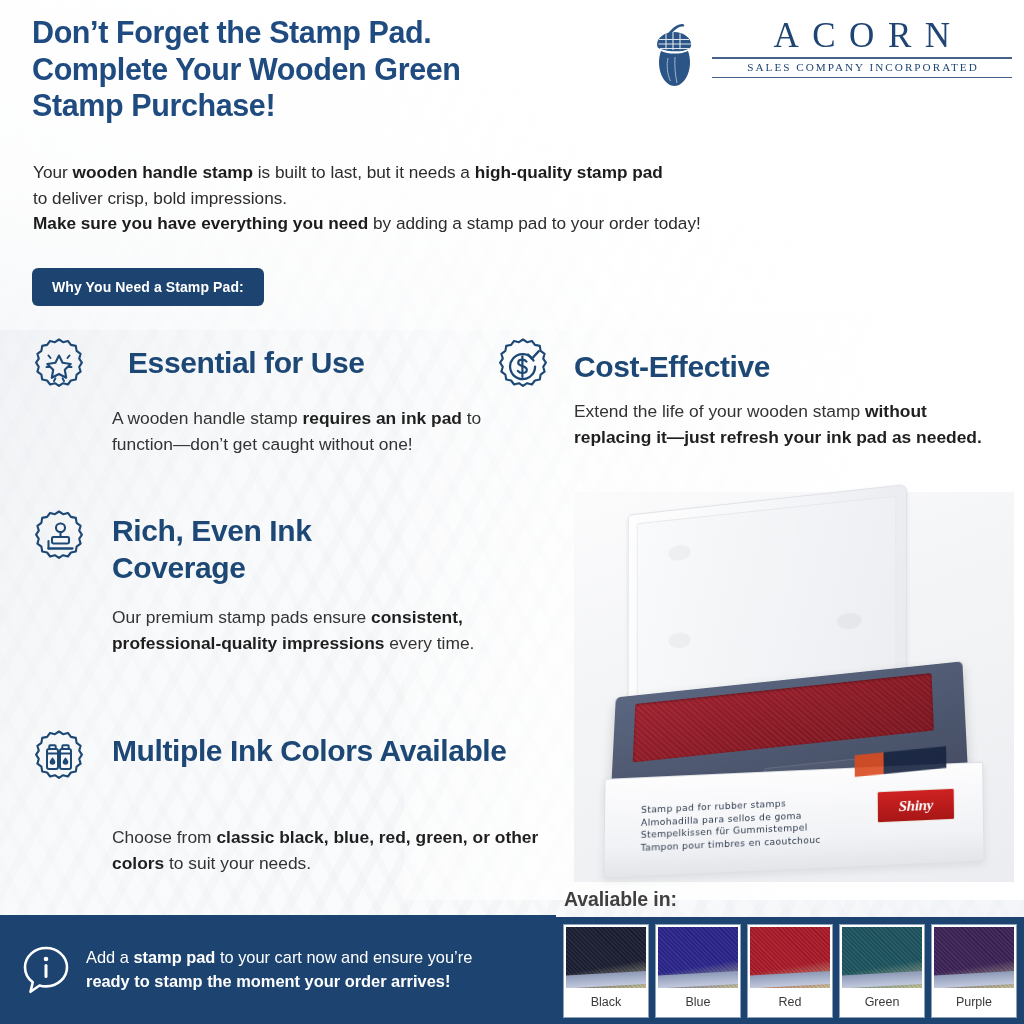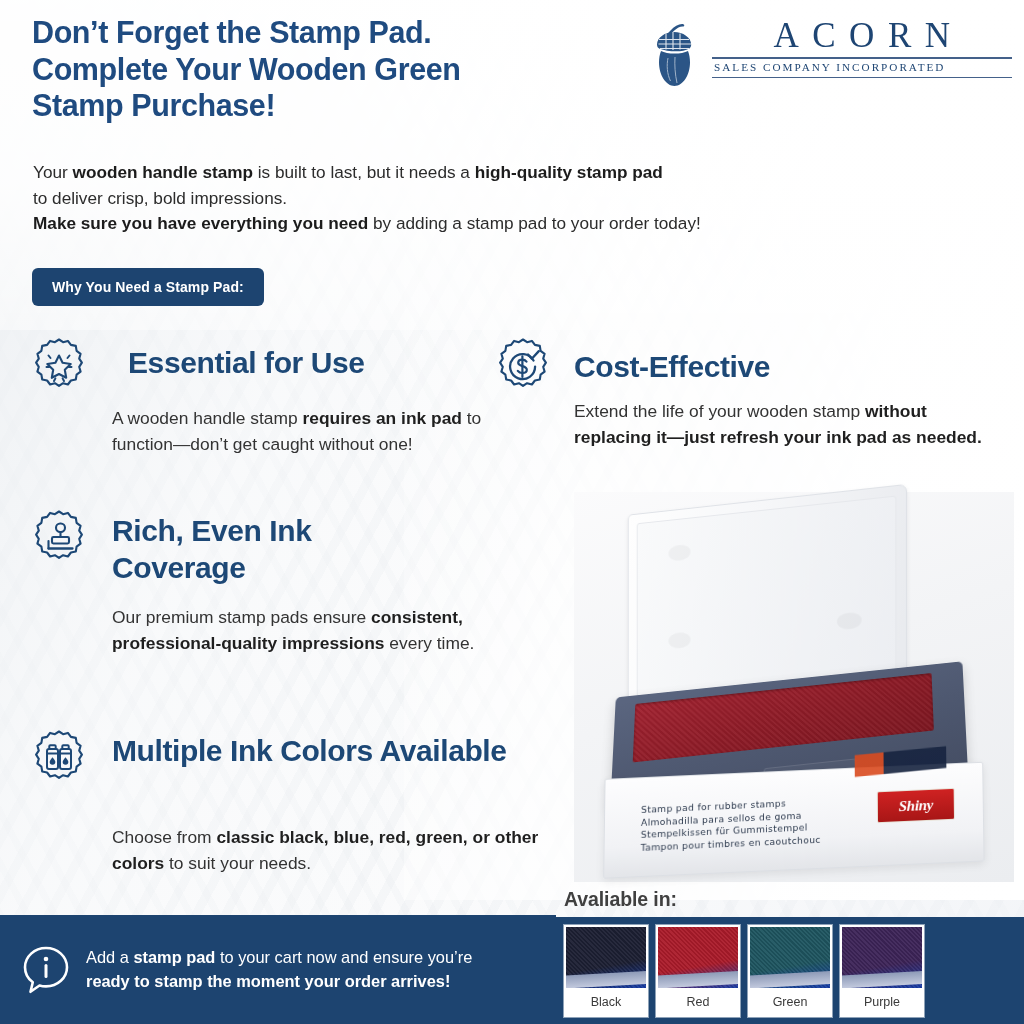--- a/index.html
+++ b/index.html
@@ -42,21 +42,21 @@
   #logo{ position:absolute; right:0; top:8px; width:372px; height:76px; }
   #acorn-glyph{ position:absolute; left:4px; top:2px; width:62px; height:72px; }
   #logo-text{ position:absolute; left:72px; top:0px; width:300px; }
   #logo-word{
     color:#1e4573; font-family:"Liberation Serif", serif; font-size:35px;
     letter-spacing:13.5px; line-height:40px; text-align:center; text-indent:13px;
   }
   .logo-rule{ height:1.6px; background:#44618a; margin:1px 0 0 0; width:300px; }
   #logo-sub{
     color:#1e4573; font-family:"Liberation Serif", serif; font-size:11.2px;
-    letter-spacing:2.0px; text-align:left; line-height:17px; text-indent:2px; white-space:nowrap;
+    letter-spacing:2.0px; text-align:center; line-height:17px; text-indent:2px; white-space:nowrap;
   }
 
   
   #intro{
     position:absolute; left:33px; top:160px; width:880px;
     font-size:17.2px; line-height:25.5px; color:#2c2c2c; font-weight:400;
   }
   #intro b{ font-weight:700; color:#1c1c1c; }
   #intro .ln{ display:block; white-space:nowrap; }
 
@@ -162,21 +162,21 @@
   
   #avail-label{
     position:absolute; left:564px; top:888px;
     color:#404040; font-weight:800; font-size:19.5px; letter-spacing:-.1px;
   }
   #swatch-bar{
     position:absolute; left:556px; top:917px; width:468px; height:107px;
     background:#1d4470; padding:8px 4px 4px 8px; display:flex; gap:8px;
   }
   .swatch{
-    width:84px; height:92px; background:#1d4ed8; border:2px solid #ffffff;
+    width:84px; height:92px; background:#fef9c3; border:2px solid #ffffff;
     box-shadow:0 0 0 1px rgba(255,255,255,.5);
     display:flex; flex-direction:column;
   }
   .sw-color{ flex:1; position:relative; overflow:hidden; }
   .sw-color::after{
     content:""; position:absolute; left:-10%; bottom:2px; width:130%; height:13px;
     background:linear-gradient(180deg,#8d9ab7,#c3cade);
     transform:rotate(-3.2deg);
   }
   .sw-label{
@@ -342,20 +342,24 @@
   </div>
 
   <div id="avail-label">Avaliable in:</div>
 
   <div id="swatch-bar">
     <div class="swatch">
       <div class="sw-color" style="background: repeating-linear-gradient(45deg, rgba(255, 255, 255, 0.05) 0px, rgba(255, 255, 255, 0.05) 1.5px, rgba(0, 0, 0, 0.08) 1.5px, rgba(0, 0, 0, 0.08) 3px), linear-gradient(170deg, rgb(28, 31, 51) 0%, rgb(28, 31, 51) 62%, rgba(0, 0, 0, 0.22) 100%);"></div>
       <div class="sw-label">Black</div>
     </div>
     <div class="swatch">
+      <div class="sw-color" style="background: repeating-linear-gradient(45deg, rgba(255, 255, 255, 0.05) 0px, rgba(255, 255, 255, 0.05) 1.5px, rgba(0, 0, 0, 0.08) 1.5px, rgba(0, 0, 0, 0.08) 3px), linear-gradient(170deg, rgb(43, 38, 140) 0%, rgb(43, 38, 140) 62%, rgba(0, 0, 0, 0.22) 100%);"></div>
+      <div class="sw-label">Blue</div>
+    </div>
+    <div class="swatch">
       <div class="sw-color" style="background: repeating-linear-gradient(45deg, rgba(255, 255, 255, 0.05) 0px, rgba(255, 255, 255, 0.05) 1.5px, rgba(0, 0, 0, 0.08) 1.5px, rgba(0, 0, 0, 0.08) 3px), linear-gradient(170deg, rgb(171, 27, 42) 0%, rgb(171, 27, 42) 62%, rgba(0, 0, 0, 0.22) 100%);"></div>
       <div class="sw-label">Red</div>
     </div>
     <div class="swatch">
       <div class="sw-color" style="background: repeating-linear-gradient(45deg, rgba(255, 255, 255, 0.05) 0px, rgba(255, 255, 255, 0.05) 1.5px, rgba(0, 0, 0, 0.08) 1.5px, rgba(0, 0, 0, 0.08) 3px), linear-gradient(170deg, rgb(30, 85, 96) 0%, rgb(30, 85, 96) 62%, rgba(0, 0, 0, 0.22) 100%);"></div>
       <div class="sw-label">Green</div>
     </div>
     <div class="swatch">
       <div class="sw-color" style="background: repeating-linear-gradient(45deg, rgba(255, 255, 255, 0.05) 0px, rgba(255, 255, 255, 0.05) 1.5px, rgba(0, 0, 0, 0.08) 1.5px, rgba(0, 0, 0, 0.08) 3px), linear-gradient(170deg, rgb(61, 36, 88) 0%, rgb(61, 36, 88) 62%, rgba(0, 0, 0, 0.22) 100%);"></div>
       <div class="sw-label">Purple</div>

